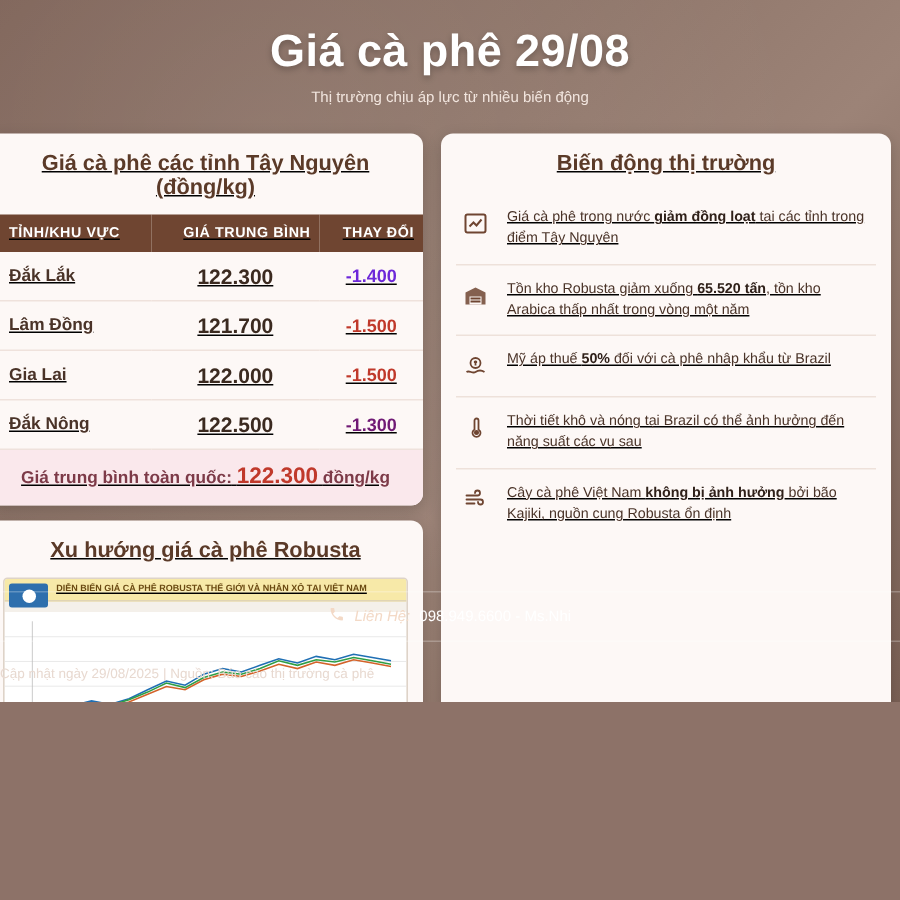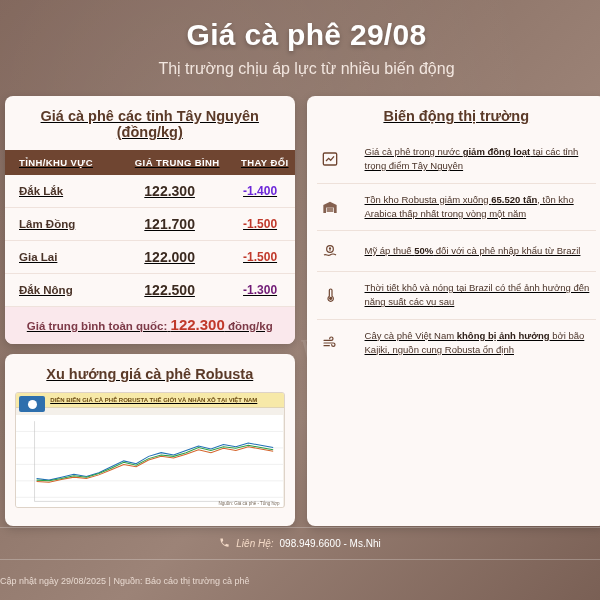--- a/index.html
+++ b/index.html
@@ -4,43 +4,42 @@
 <style>
   * { box-sizing: border-box; margin: 0; padding: 0; }
   html, body {
     width: 600px; height: 600px;
     font-family: "Liberation Sans", sans-serif;
     background: #8d7268;
     overflow: hidden;
   }
   .page {
     position: relative;
-    width: 600px; height: 600px;
+    width: 600px; height: 468px;
     background: linear-gradient(135deg, #7f6459 0%, #8e7569 35%, #9c8377 60%, #7a6055 100%);
     overflow: hidden;
-    padding-left: 13px;
   }
   .page::after {
     content: "";
     position: absolute; inset: 0;
     background: radial-gradient(ellipse at 30% 20%, rgba(255,255,255,0.07), transparent 60%);
     pointer-events: none;
   }
   
   .header { padding: 18px 20px 8px; text-align: center; position: relative; z-index: 2; }
   .title {
     color: #ffffff;
     font-size: 30px;
     font-weight: bold;
     letter-spacing: .3px;
     text-shadow: 0 2px 4px rgba(0,0,0,.25);
   }
   .subtitle {
     color: #f2e6df;
-    font-size: 16px;
+    font-size: 10px;
     margin-top: 8px;
   }
   
   .body {
     position: relative; z-index: 2;
     display: flex;
     gap: 12px;
     padding: 10px 0 0 0;
     height: 440px;
     text-decoration: underline;
@@ -128,22 +127,22 @@
   .chart-legend {
     position: absolute; top: 24px; left: 50%; transform: translateX(-50%);
     font-size: 4.5px; color: #3b3b3b; display: flex; gap: 8px;
   }
   .chart-legend span { display: flex; align-items: center; gap: 2px; }
   .sw { width: 7px; height: 2px; display: inline-block; }
   
   .list { padding: 2px 10px 10px; }
   .list-item {
     display: flex;
-    gap: 24px;
-    align-items: center;
+    gap: 10px;
+    align-items: flex-start;
     padding: 9px 4px 9px 2px;
     border-bottom: 1px solid #eee1da;
   }
   .list-item:last-child { border-bottom: none; }
   .li-icon {
     width: 22px; min-width: 22px; height: 22px;
     display: flex; align-items: center; justify-content: center;
     color: #6f4531;
   }
   .li-text {

